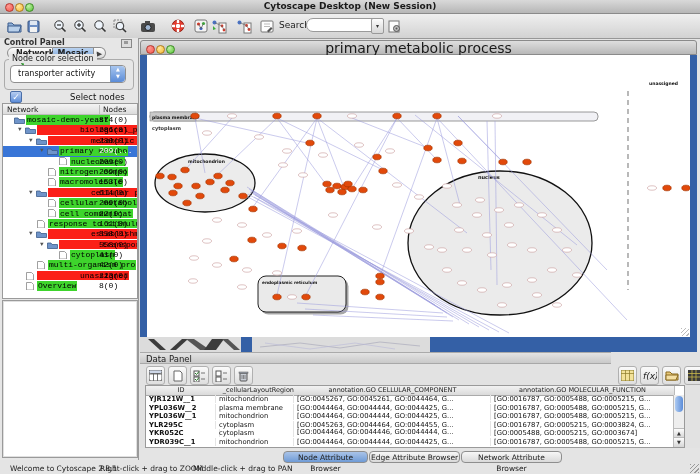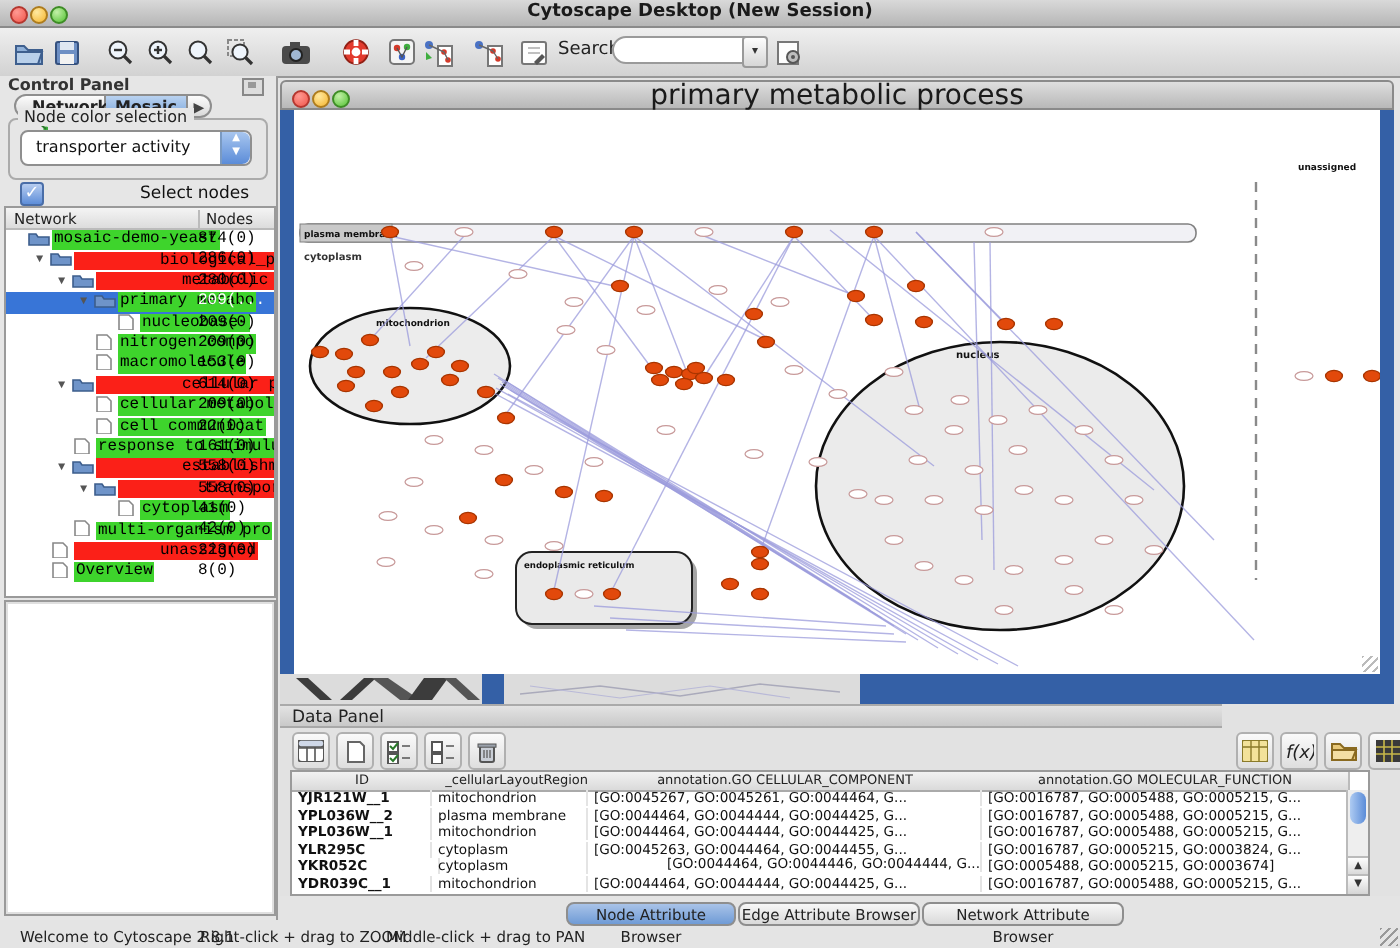--- a/index.html
+++ b/index.html
@@ -569,21 +569,21 @@
           <div class="td id" style="left: 0px; width: 70px; top: 26.2px;">YPL036W__1</div>
           <div class="td" style="left: 70px; width: 78px; top: 26.2px;">mitochondrion</div>
           <div class="td" style="left: 148px; width: 197px; top: 26.2px;">[GO:0044464, GO:0044444, GO:0044425, G...</div>
           <div class="td" style="left: 345px; width: 183px; top: 26.2px;">[GO:0016787, GO:0005488, GO:0005215, G...</div>
           <div class="td id" style="left: 0px; width: 70px; top: 34.8px;">YLR295C</div>
           <div class="td" style="left: 70px; width: 78px; top: 34.8px;">cytoplasm</div>
           <div class="td" style="left: 148px; width: 197px; top: 34.8px;">[GO:0045263, GO:0044464, GO:0044455, G...</div>
           <div class="td" style="left: 345px; width: 183px; top: 34.8px;">[GO:0016787, GO:0005215, GO:0003824, G...</div>
           <div class="td id" style="left: 0px; width: 74px; top: 43.4px;">YKR052C</div>
           <div class="td" style="left: 70px; width: 78px; top: 43.4px;">cytoplasm</div>
-          <div class="td" style="left: 148px; width: 197px; top: 42px; text-align: right;">[GO:0044464, GO:0044446, GO:0044444, G...</div>
+          <div class="td" style="left: 148px; width: 197px; top: 42px;">[GO:0044464, GO:0044446, GO:0044444, G...</div>
           <div class="td" style="left: 345px; width: 183px; top: 43.4px;">[GO:0005488, GO:0005215, GO:0003674]</div>
           <div class="td id" style="left: 0px; width: 70px; top: 52px;">YDR039C__1</div>
           <div class="td" style="left: 70px; width: 78px; top: 52px;">mitochondrion</div>
           <div class="td" style="left: 148px; width: 197px; top: 52px;">[GO:0044464, GO:0044444, GO:0044425, G...</div>
           <div class="td" style="left: 345px; width: 183px; top: 52px;">[GO:0016787, GO:0005488, GO:0005215, G...</div>
         </div>
       <div id="dp-scroll">
         <div id="dp-thumb"></div>
         <div class="dp-arr" style="bottom:9px">▲</div>
         <div class="dp-arr" style="bottom:0">▼</div>

